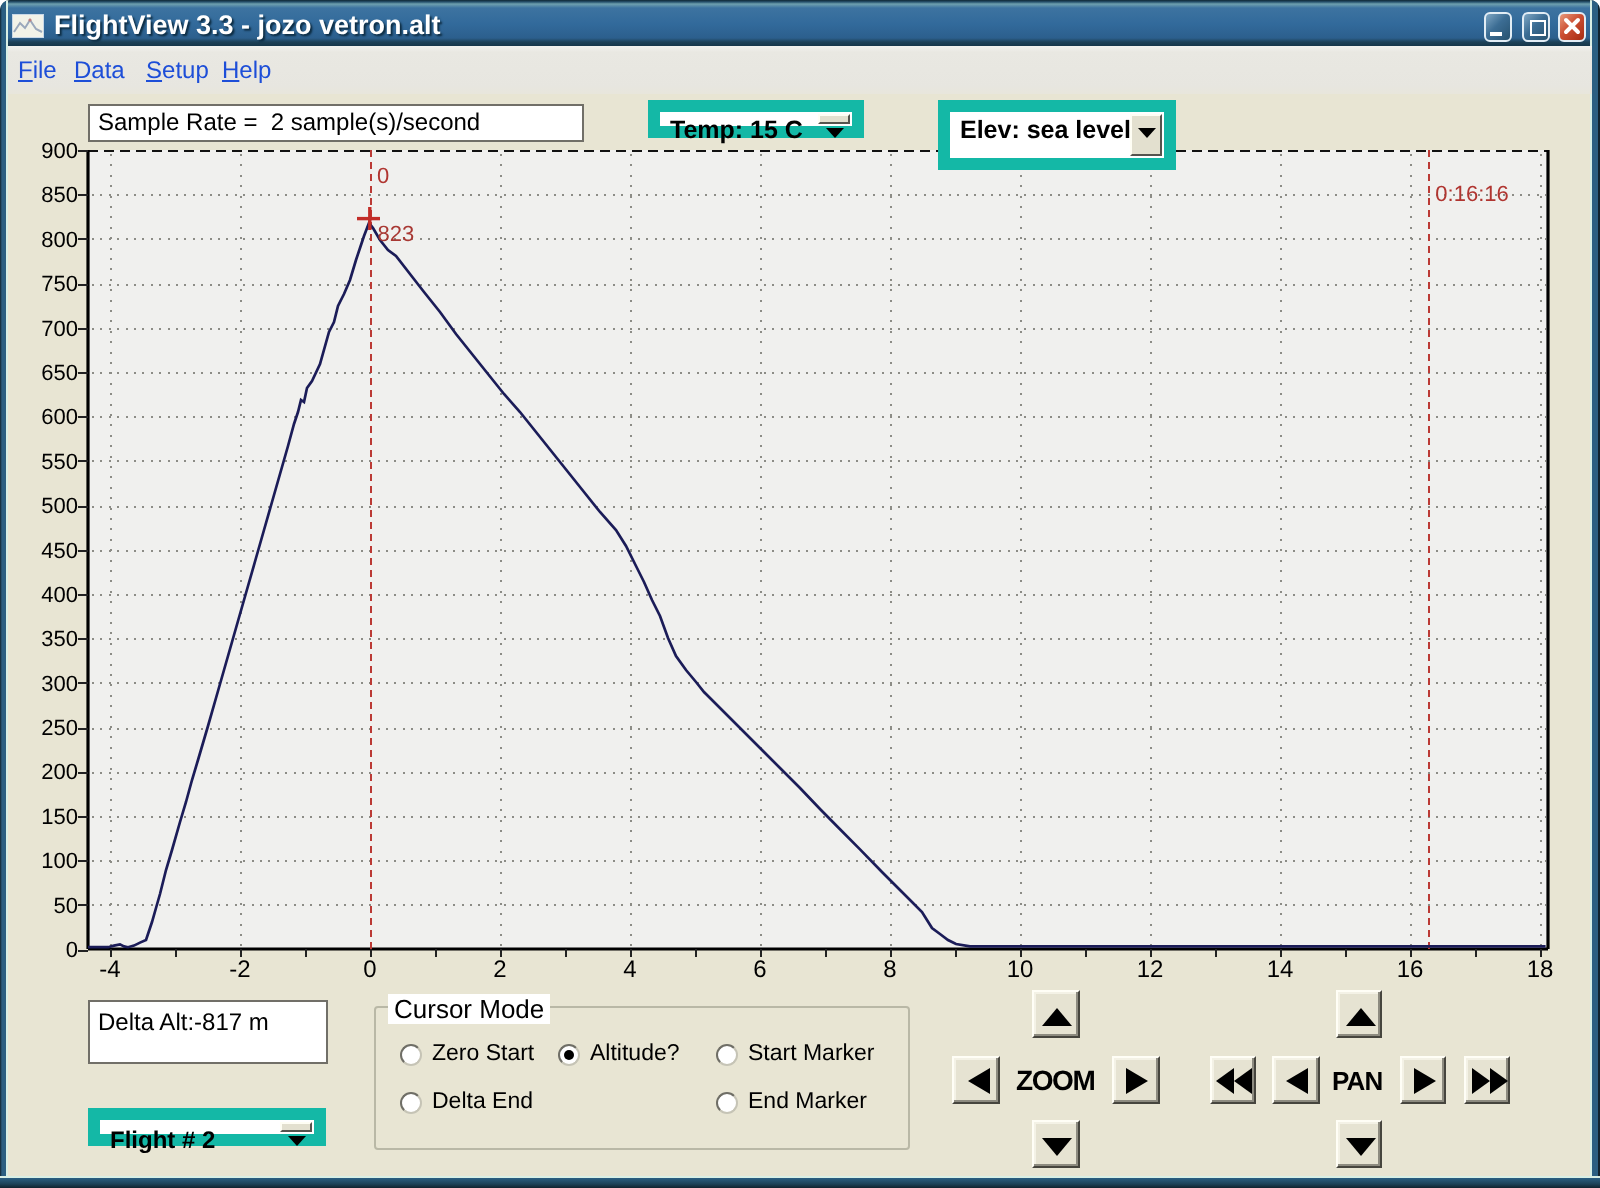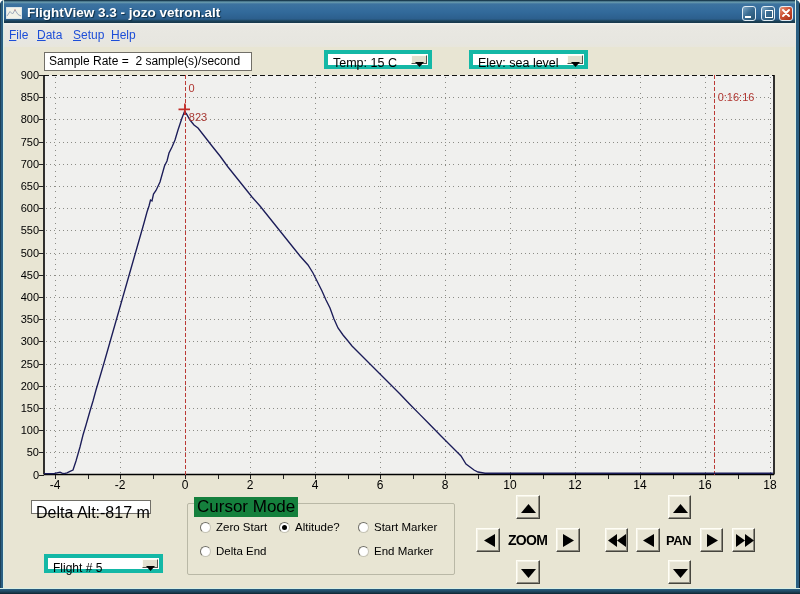--- a/index.html
+++ b/index.html
@@ -20,35 +20,35 @@
   #btnMax{right:25px;background:linear-gradient(135deg,#7fa7c4 0,#3c6d94 45%,#27526f 100%);}
   #btnCls{right:7px;background:linear-gradient(135deg,#e89a7c 0,#cc4f33 45%,#a72c12 100%);}
   #btnMin:after{content:"";position:absolute;left:2px;bottom:2px;width:6px;height:2px;background:#fff;}
   #btnMax:after{content:"";position:absolute;left:3px;top:3px;width:6px;height:6px;border:1px solid #fff;}
   
   .mitem{position:absolute;top:28px;font-size:12px;color:#1d4ed8;}
   #menustrip{position:absolute;left:4px;top:23px;width:792px;height:24px;background:linear-gradient(180deg,#f2f3ef 0,#e9e8e2 3px,#e7e6e0 20px,#e8e6dc 24px);}
   u{text-decoration:underline;}
   
   .tb{position:absolute;background:#fff;border:1px solid #716f68;box-sizing:border-box;font-size:12.5px;color:#000;}
-  #sampleRate{left:44px;top:52px;width:208px;height:17px;padding:1px 0 16px 4px;font-size:12px;}
-  .combo{position:absolute;background:#fff;border:4px solid #14b8a6;box-sizing:border-box;font-size:12.5px;}
+  #sampleRate{left:44px;top:52px;width:248px;height:17px;padding:1px 0 16px 4px;font-size:12px;}
+  .combo{position:absolute;background:#fff;border:6px solid #14b8a6;box-sizing:border-box;font-size:12.5px;font-weight:bold;}
   .combo .cbtxt{position:absolute;left:5px;top:2px;}
   .cbtn{position:absolute;right:1px;top:1px;bottom:1px;width:16px;background:#e3e0cf;border:1px solid;border-color:#fffef4 #55544e #55544e #fffef4;box-sizing:border-box;}
   .cbtn svg{position:absolute;left:2px;top:4px;}
   #temp{left:324px;top:50px;width:108px;height:19px;}
-  #elev{left:469px;top:50px;width:119px;height:19px;}
+  #elev{left:469px;top:50px;width:119px;height:35px;}
   #soaring{position:absolute;left:606px;top:46px;width:170px;font-family:"Liberation Serif",serif;font-style:italic;font-weight:bold;font-size:21.5px;color:#000;text-align:center;}
   
-  #deltaAlt{left:31px;top:500px;width:120px;height:14px;padding:3px 0 0 4px;font-size:16px;}
+  #deltaAlt{left:44px;top:500px;width:120px;height:32px;padding:3px 0 0 4px;font-size:12px;}
   #rateBox{left:44px;top:528px;width:120px;height:18px;padding:2px 0 0 4px;font-size:12px;}
   #flightCombo{left:44px;top:554px;width:119px;height:19px;font-size:12px;}
   
   #group{position:absolute;left:187px;top:503px;width:266px;height:70px;border:1px solid #b9b8a6;border-radius:2px;}
-  #groupLbl{position:absolute;left:194px;top:497px;background:#15803d;padding:0 3px;font-size:17px;}
+  #groupLbl{position:absolute;left:194px;top:497px;background:#ffffff;padding:0 3px;font-size:13px;}
   .radio{position:absolute;width:11px;height:11px;border-radius:50%;background:#fff;border:1px solid;border-color:#6f6e66 #c6c4b6 #c6c4b6 #6f6e66;box-sizing:border-box;}
   .radio.sel:after{content:"";position:absolute;left:2px;top:2px;width:5px;height:5px;border-radius:50%;background:#000;}
   .rlbl{position:absolute;font-size:11.5px;color:#000;}
   
   .abtn{position:absolute;background:#e6e3d2;border:1px solid;border-color:#fffef6 #46453e #46453e #fffef6;box-shadow:inset -1px -1px 0 #8d8b80, inset 1px 1px 0 #f4f2e6;box-sizing:border-box;}
   .abtn svg{position:absolute;}
   .blabel{position:absolute;font-size:13px;font-weight:bold;color:#000;}
 </style>
 </head>
 <body>
@@ -210,21 +210,21 @@
       <span class="cbtxt">Elev: sea level</span>
       <span class="cbtn">
         <svg width="11" height="8">
           <polygon points="1,2 10,2 5.5,7" fill="#000"></polygon>
         </svg>
       </span>
     </div>
 
   <div class="tb" id="deltaAlt">Delta Alt:-817 m</div>
   <div class="combo" id="flightCombo">
-      <span class="cbtxt" style="top:3px">Flight # 5</span>
+      <span class="cbtxt" style="top:3px">Flight # 2</span>
       <span class="cbtn">
         <svg width="11" height="8">
           <polygon points="1,2 10,2 5.5,7" fill="#000"></polygon>
         </svg>
       </span>
     </div>
 
   <div id="group"></div>
   <div id="groupLbl">Cursor Mode</div>
   <div class="radio" style="left:200px;top:522px"></div>

